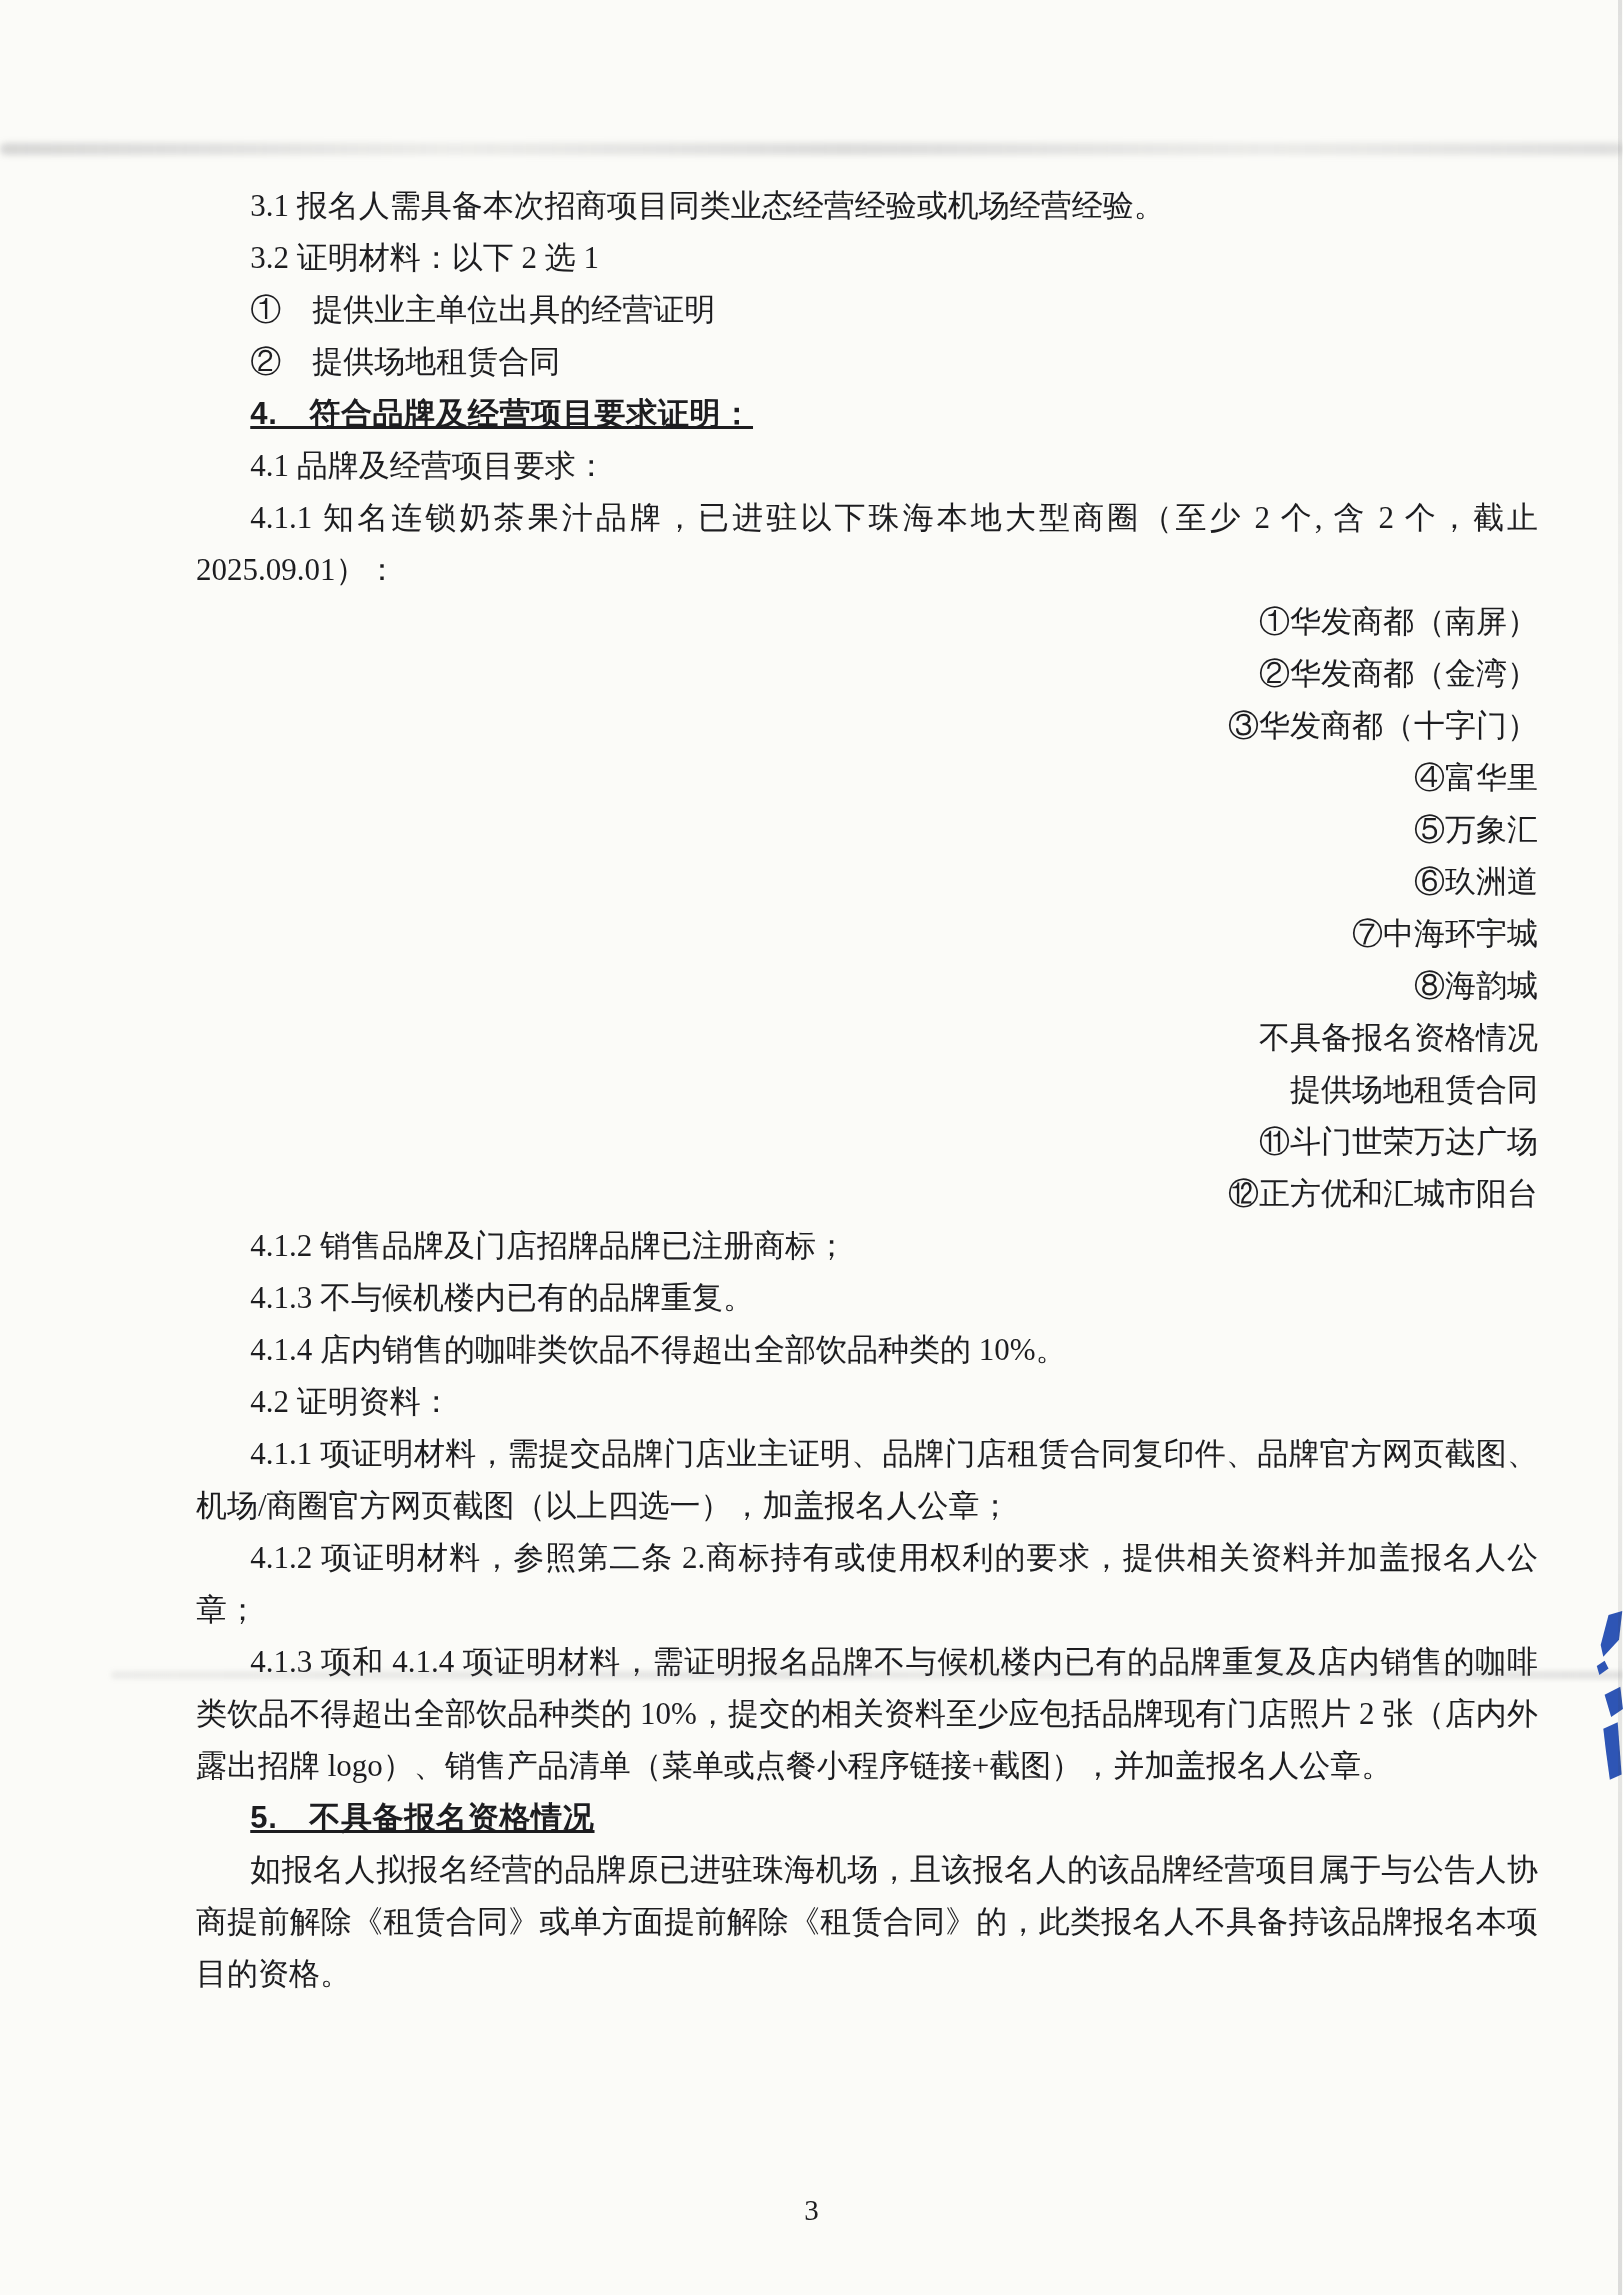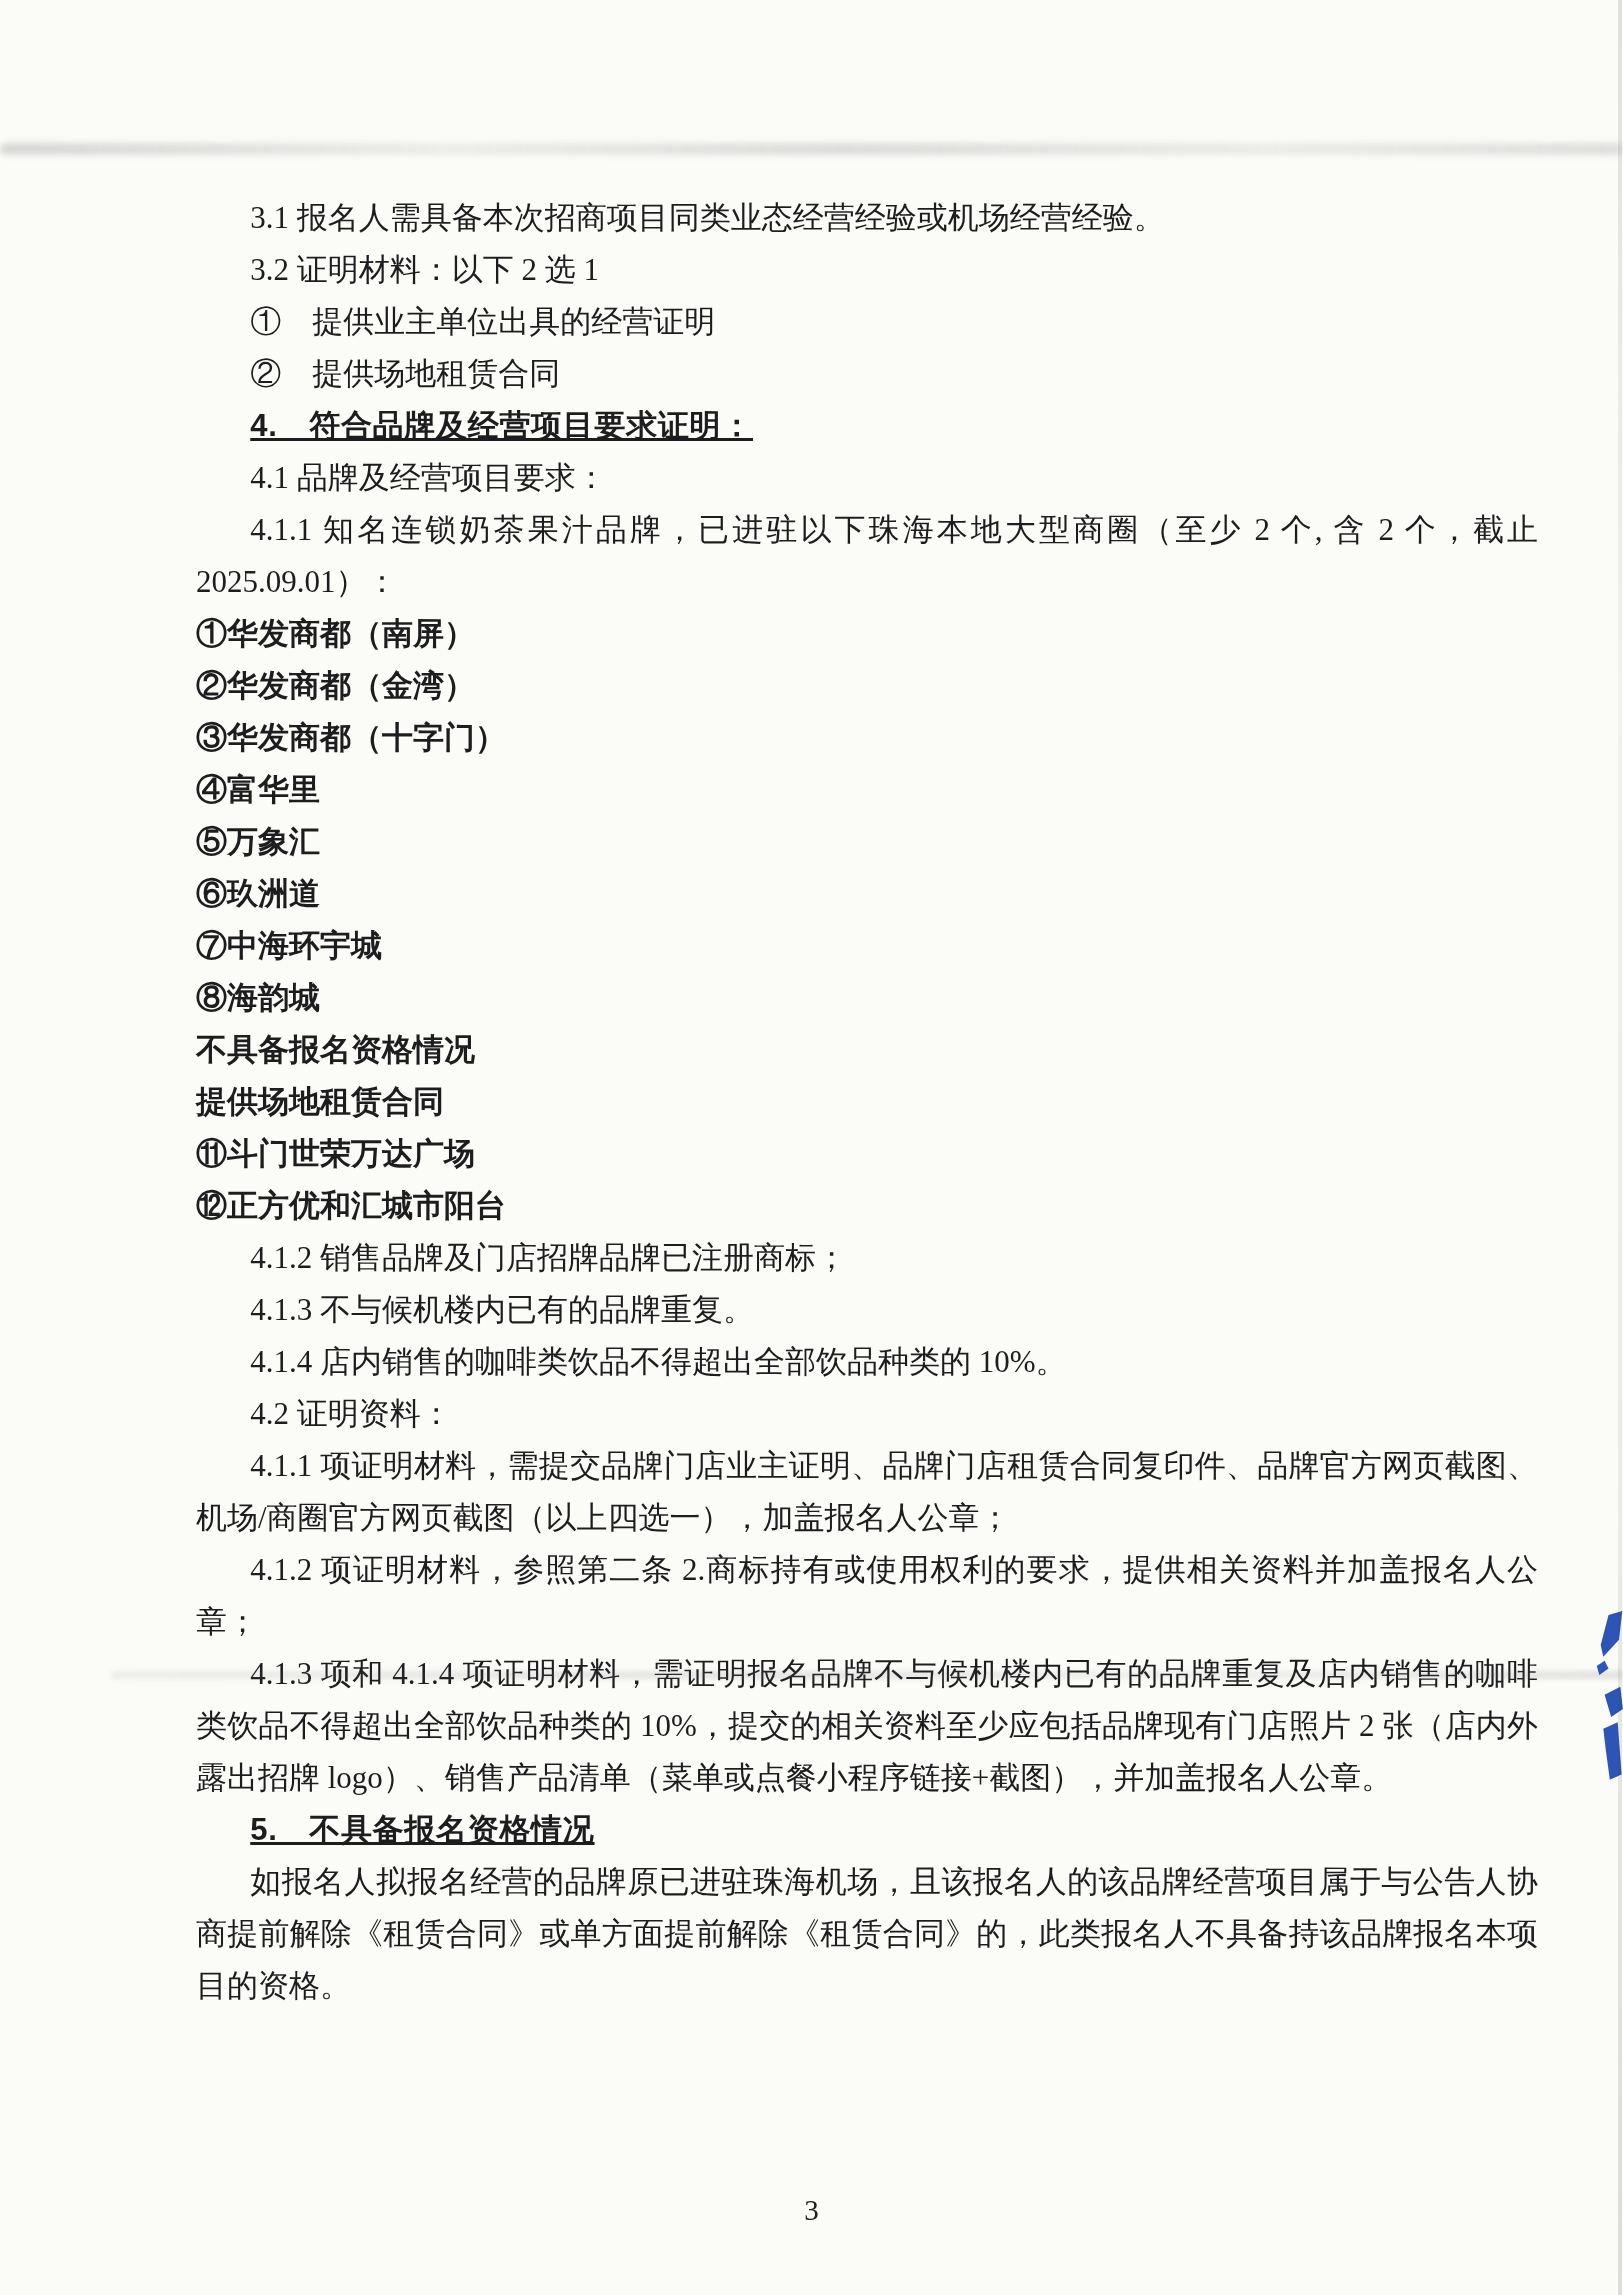--- a/index.html
+++ b/index.html
@@ -12,29 +12,29 @@
   body{
     width:1623px;height:2295px;
     background:var(--paper);
     position:relative;
     overflow:hidden;
     font-family:"Liberation Serif","DejaVu Serif",serif;
   }
   .page{position:absolute;inset:0;}
   .doc{
     position:absolute;
-    left:196px;top:192px;width:1342px;
+    left:196px;top:180px;width:1342px;
     font-size:31px;line-height:52px;
     color:var(--text);
     text-align:justify;
   }
   .doc p{margin:0;}
   .clause{text-indent:1.75em;}
   .para{text-indent:1.75em;text-align:justify;}
-  .list{margin-left:3.6em;text-align:left;font-weight:bold;}
+  .list{margin-left:3.6em;text-align:right;}
   .note{margin-left:4.5em;}
   .bold{
     font-weight:bold;
     font-family:"Liberation Sans","DejaVu Sans",sans-serif;
     letter-spacing:0.7px;
     text-decoration:underline;
   }
   .pageno{
     position:absolute;left:0;right:0;top:2191px;
     text-align:center;

